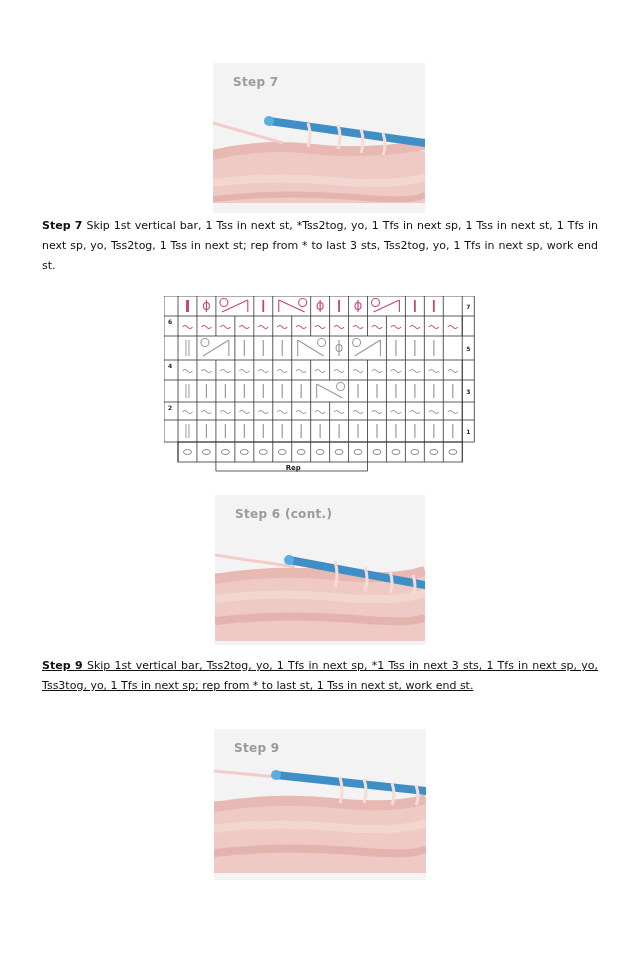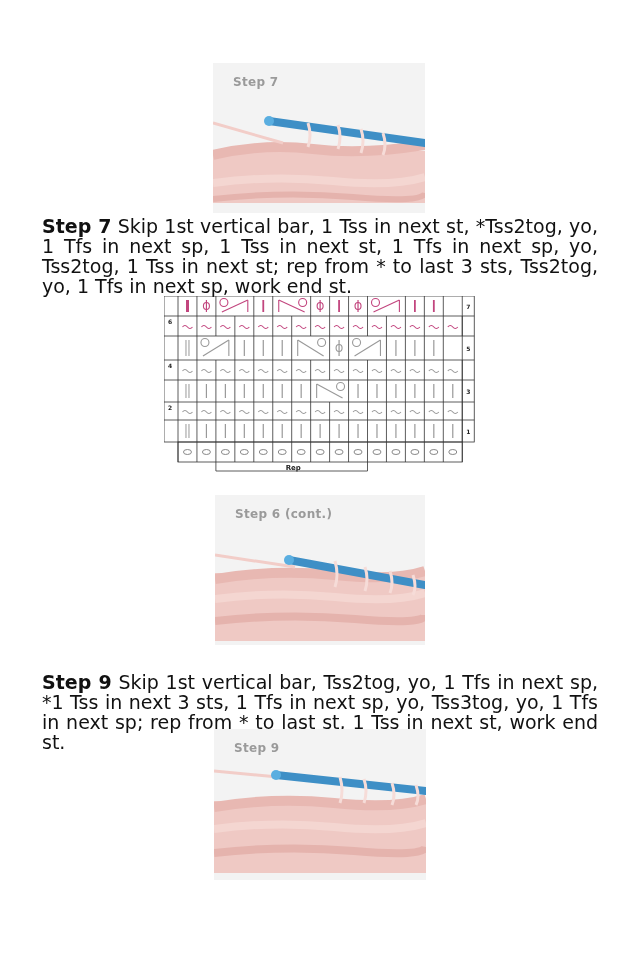--- a/index.html
+++ b/index.html
@@ -3,21 +3,21 @@
 <meta charset="utf-8">
 <style>
   html, body { margin:0; padding:0; }
   body { width:640px; height:960px; background:#ffffff; position:relative; overflow:hidden;
          font-family:"DejaVu Sans", sans-serif; }
   .photo { position:absolute; background:#f3f3f3; overflow:hidden; }
   .photo .caption { position:absolute; left:20px; top:12px; font-family:"DejaVu Sans", sans-serif;
          font-size:12px; font-weight:bold; color:#9a9a9a; letter-spacing:0.3px; }
   .photo svg { position:absolute; left:0; top:0; }
   .para { position:absolute; left:42px; width:556px; font-family:"DejaVu Sans", sans-serif;
-          font-size:19px; line-height:20px; color:#111; text-align:justify; }
+          font-size:11px; line-height:20px; color:#111; text-align:justify; }
   .para b { font-weight:bold; }
   #chart { position:absolute; left:164px; top:296px; }
   .lbl { font-family:"DejaVu Sans", sans-serif; font-size:6px; font-weight:bold; fill:#222; }
   .rep { font-family:"DejaVu Sans", sans-serif; font-size:7px; font-weight:bold; fill:#222; }
 </style>
 </head>
 <body>
 
 <div class="photo" style="left:213px;top:63px;width:212px;height:150px;">
   <svg width="212" height="150">
@@ -551,21 +551,21 @@
     <path d="M0 104 Q60 96 120 102 T210 98" stroke="#f4d6d1" stroke-width="8" fill="none"></path>
     <path d="M0 126 Q70 118 140 124 T210 120" stroke="#e5b3ad" stroke-width="8" fill="none"></path>
     <line x1="0" y1="60" x2="80" y2="72" stroke="#f2cdc8" stroke-width="3"></line>
     <line x1="74" y1="65" x2="210" y2="90" stroke="#3e8fc6" stroke-width="8" stroke-linecap="round"></line>
     <circle cx="74" cy="65" r="5" fill="#5aaee0"></circle>
     <path d="M120 66 q4 14 0 26 M150 72 q4 12 0 24 M175 76 q4 12 0 22 M198 80 q4 12 0 20" stroke="#f6dcd8" stroke-width="3" fill="none"></path>
   </svg>
   <div class="caption">Step 6 (cont.)</div>
 </div>
 
-<div class="para" style="top:672px;">
+<div class="para" style="top:656px;text-decoration:underline;">
   <b>Step 9</b><span> Skip 1st vertical bar, Tss2tog, yo, 1 Tfs in next sp, *1 Tss in next 3 sts, 1 Tfs in next sp, yo, Tss3tog, yo, 1 Tfs in next sp; rep from * to last st, 1 Tss in next st, work end st.</span>
 </div>
 
 <div class="photo" style="left:214px;top:729px;width:212px;height:151px;">
   <svg width="212" height="151">
     <rect x="0" y="72" width="212" height="72" fill="#efc9c4"></rect>
     <path d="M0 78 Q60 68 120 74 T212 70" stroke="#e8b8b2" stroke-width="10" fill="none"></path>
     <path d="M0 100 Q60 92 120 98 T212 94" stroke="#f4d6d1" stroke-width="8" fill="none"></path>
     <path d="M0 124 Q70 116 140 122 T212 118" stroke="#e5b3ad" stroke-width="8" fill="none"></path>
     <line x1="0" y1="42" x2="64" y2="48" stroke="#f2cdc8" stroke-width="3"></line>

